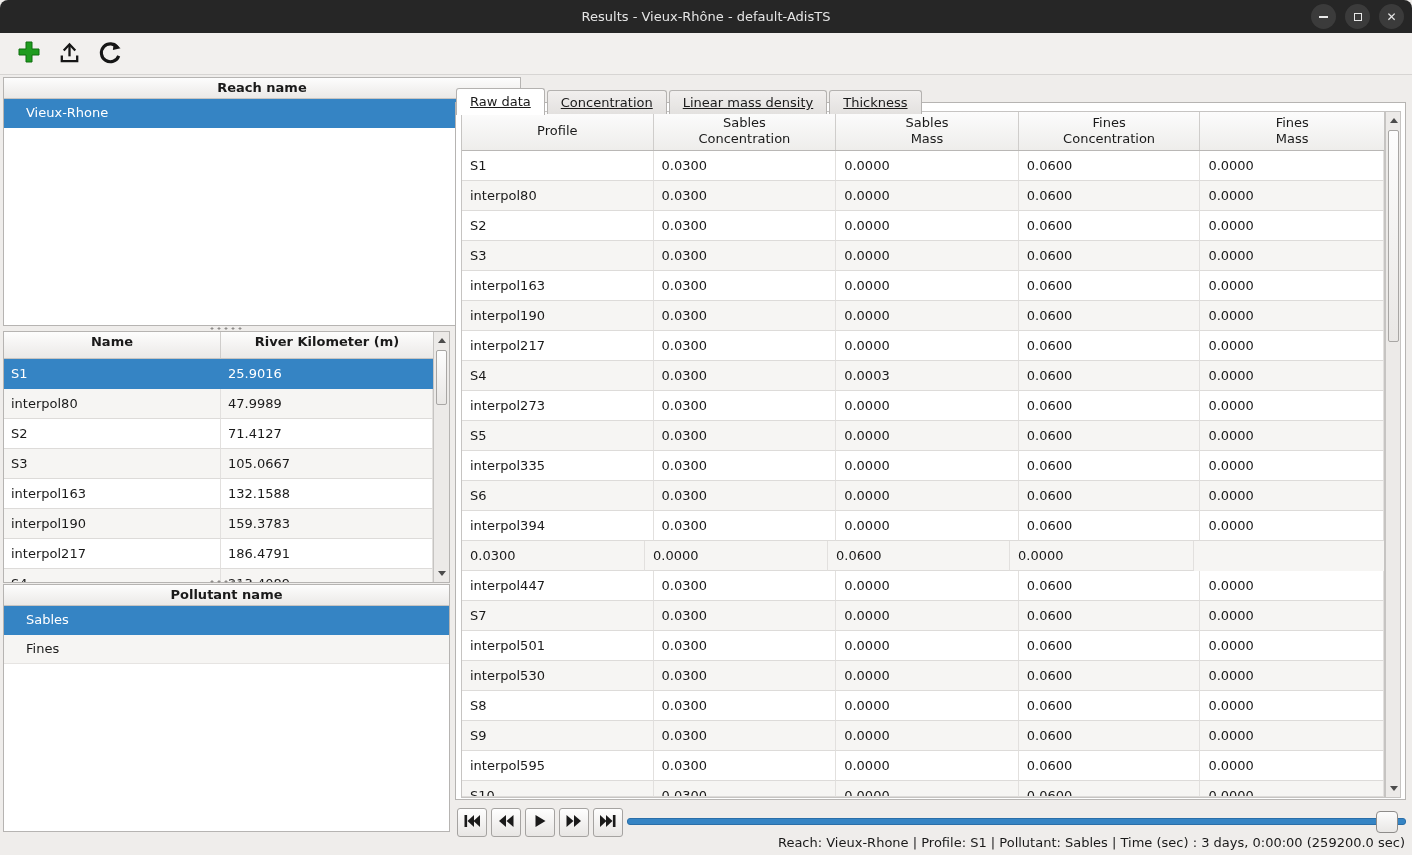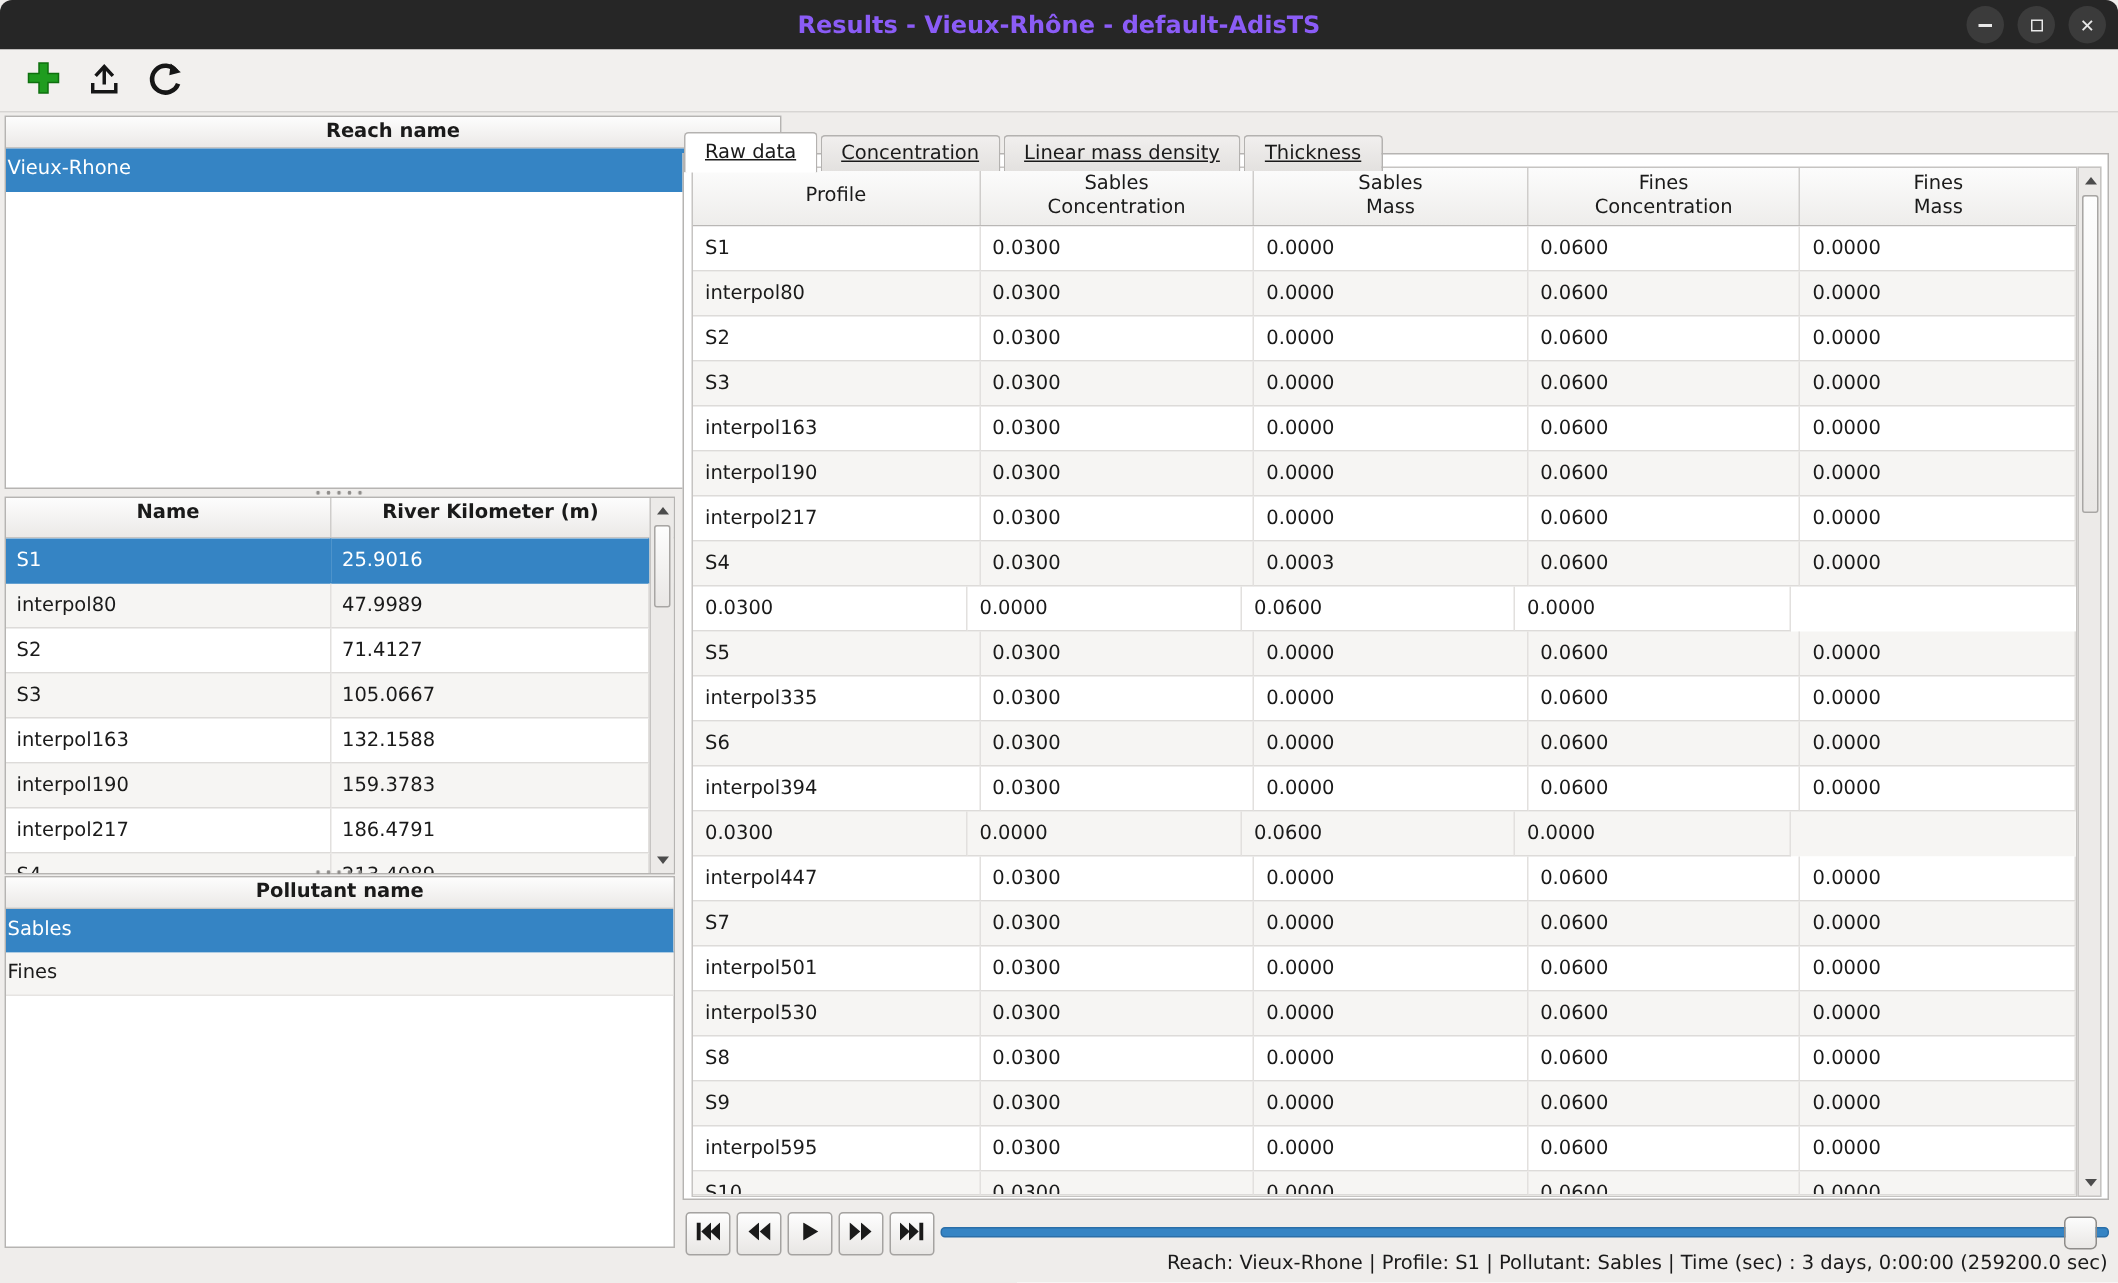--- a/index.html
+++ b/index.html
@@ -6,38 +6,38 @@
   *{box-sizing:border-box; margin:0; padding:0;}
   html,body{width:1412px;height:855px;}
   body{
     position:relative; overflow:hidden;
     font-family:"DejaVu Sans","Liberation Sans",sans-serif;
     font-size:13px; color:#1a1a1a; background:#efedeb;
   }
   
   .titlebar{position:absolute;left:0;top:0;width:1412px;height:33px;background:#262626;
     border-radius:8px 8px 0 0;display:flex;align-items:center;justify-content:center;}
-  .title-text{color:#8b5cf6;font-weight:bold;font-size:16px;}
+  .title-text{color:#e5e5e5;font-weight:normal;font-size:13px;}
   .winbtns{position:absolute;right:8px;top:4px;display:flex;gap:9px;}
   .winbtn{width:25px;height:25px;border-radius:50%;background:#3b3b3b;display:flex;
     align-items:center;justify-content:center;color:#e9e9e9;font-size:12px;line-height:1;}
   .min-glyph{display:block;width:9px;height:2px;background:#e9e9e9;}
   .max-glyph{display:block;width:8px;height:8px;border:1.4px solid #e9e9e9;}
   
   .toolbar{position:absolute;left:0;top:33px;width:1412px;height:42px;background:#f2f0ee;
     border-bottom:1px solid #d7d5d3;display:flex;align-items:center;padding-left:13px;gap:8px;}
   .toolbtn{width:32px;height:32px;display:flex;align-items:center;justify-content:center;background:transparent;border:none;}
   
   .frame{position:absolute;background:#ffffff;border:1px solid #b6b4b2;overflow:hidden;}
   #reach-frame{left:3px;top:77px;width:518px;height:249px;}
   #profiles-frame{left:3px;top:331px;width:447px;height:252px;}
   #pollutant-frame{left:3px;top:584px;width:447px;height:248px;}
   .panel-header{height:21px;line-height:20px;text-align:center;font-weight:bold;
     background:linear-gradient(#fdfdfd,#ebe9e7);border-bottom:1px solid #c6c4c2;}
-  .list-item{height:29px;line-height:28px;padding-left:1px;border-bottom:1px solid #e6e4e2;background:#fff;}
+  .list-item{height:29px;line-height:28px;padding-left:22px;border-bottom:1px solid #e6e4e2;background:#fff;}
   .list-item.stripe{background:#f6f5f3;}
   .list-item.selected{background:var(--sel);color:#fff;border-bottom:1px solid var(--sel);}
   
   .phead{display:flex;height:27px;background:linear-gradient(#fdfdfd,#ebe9e7);border-bottom:1px solid #c6c4c2;}
   .phcell{font-weight:bold;text-align:center;line-height:20px;border-right:1px solid #cfcdcb;}
   .pc0{width:217px;} .pc1{width:212px;border-right:none;}
   .prow{display:flex;height:30px;background:#fff;}
   .prow.stripe{background:#f6f5f3;}
   .pcell{line-height:29px;padding-left:7px;border-right:1px solid #e2e0de;border-bottom:1px solid #dddbd9;
     overflow:hidden;white-space:nowrap;}
@@ -269,20 +269,21 @@
           <div class="dcell dc4">0.0000</div>
         </div>
         <div class="drow stripe">
           <div class="dcell dc0">S4</div>
           <div class="dcell dc1">0.0300</div>
           <div class="dcell dc2">0.0003</div>
           <div class="dcell dc3">0.0600</div>
           <div class="dcell dc4">0.0000</div>
         </div>
         <div class="drow">
+          <div class="dcell dc0">interpol273</div>
           <div class="dcell dc1">0.0300</div>
           <div class="dcell dc2">0.0000</div>
           <div class="dcell dc3">0.0600</div>
           <div class="dcell dc4">0.0000</div>
         </div>
         <div class="drow stripe">
           <div class="dcell dc0">S5</div>
           <div class="dcell dc1">0.0300</div>
           <div class="dcell dc2">0.0000</div>
           <div class="dcell dc3">0.0600</div>

